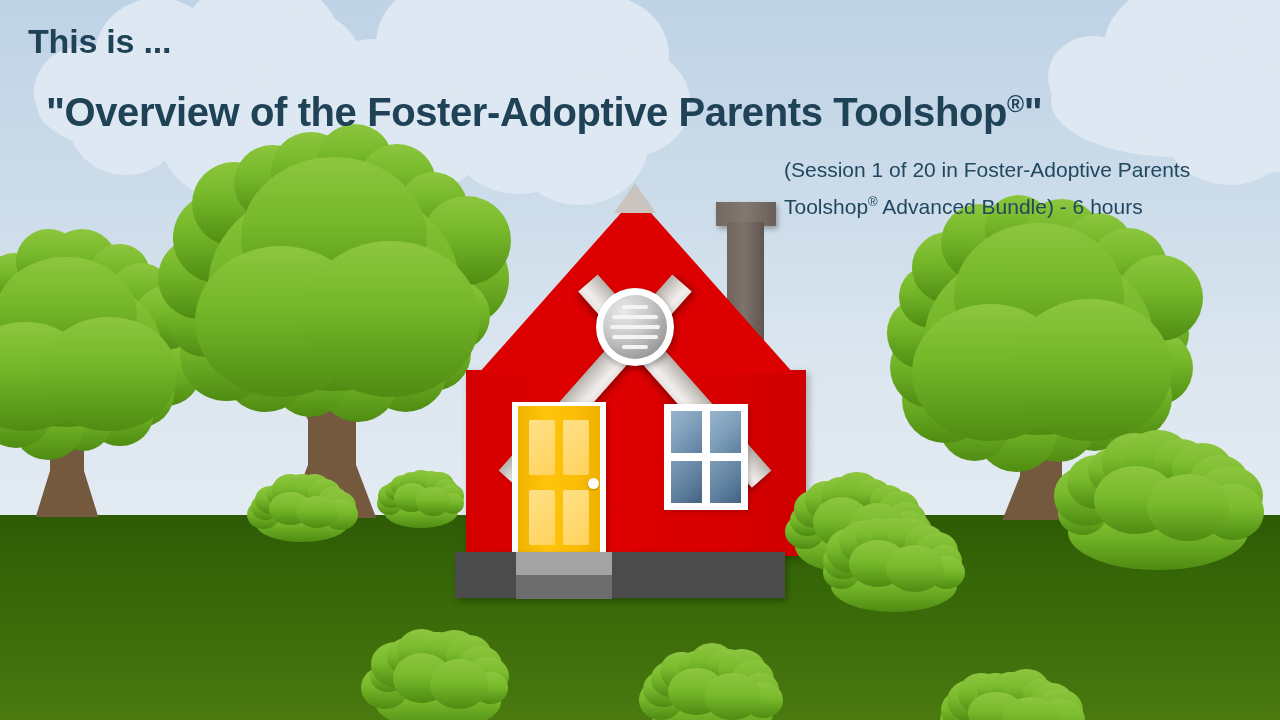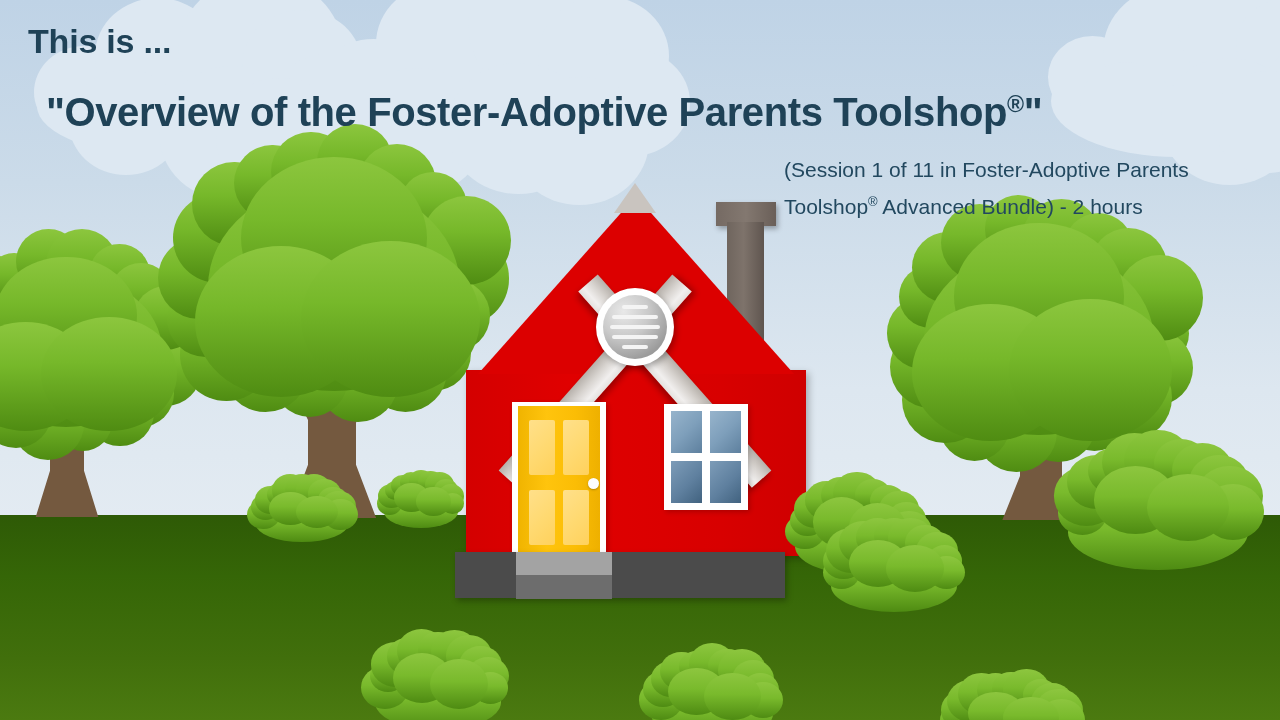--- a/index.html
+++ b/index.html
@@ -561,15 +561,15 @@
                   <div class="lobe" style="left: 90.1322px; top: 23.1322px; width: 46.5355px; height: 41.882px;"></div>
                   <div class="lobe" style="left: 20.16px; top: 16px; width: 55.44px; height: 41.6px;"></div>
                   <div class="lobe" style="left: 55.44px; top: 20.8px; width: 55.44px; height: 41.6px;"></div>
                 </div>
 
   
   <div class="txt-line1">This is ...</div>
 
   <div class="txt-title"><span>"Overview of the Foster-Adoptive Parents Toolshop</span><sup>®</sup><span>"</span></div>
 
-  <div class="txt-sub"><span>(Session 1 of 11 in Foster-Adoptive Parents Toolshop</span><sup>®</sup><span> Advanced Bundle) - 2 hours</span></div>
+  <div class="txt-sub"><span>(Session 1 of 20 in Foster-Adoptive Parents Toolshop</span><sup>®</sup><span> Advanced Bundle) - 6 hours</span></div>
 
 </rect></rect></polygon></stop></stop></stop></div>
 
 </body></html>

